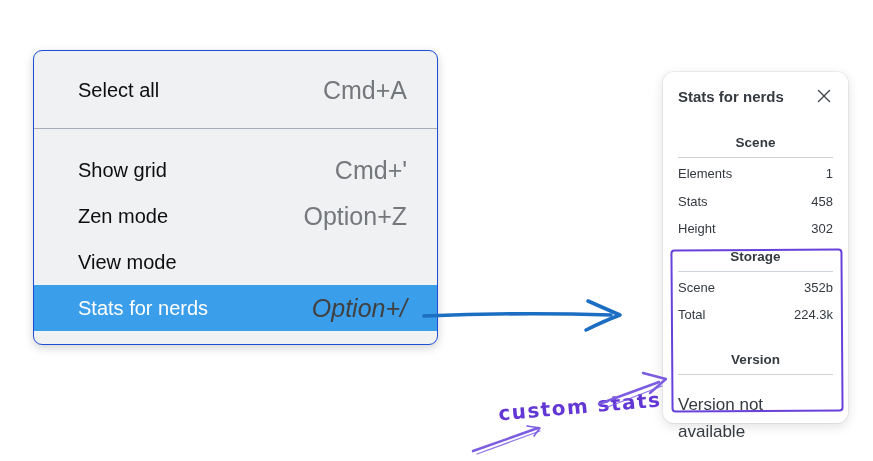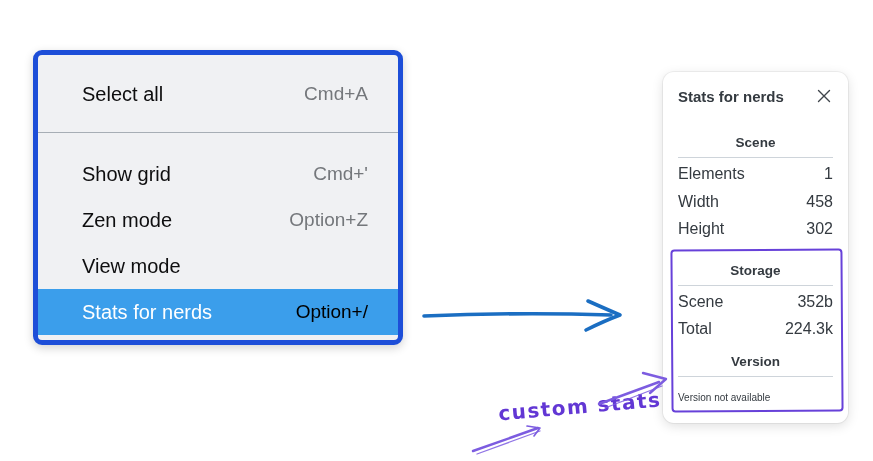--- a/index.html
+++ b/index.html
@@ -5,54 +5,54 @@
   :root{
     --menu-highlight:#3b9eeb; --menu-bg:#f0f1f3; --arrow-blue:#1b6ec2;
     --annotation-purple:#6237d4; --box-purple:#6741d9; --panel-text:#343a40;
   }
   *{box-sizing:border-box; margin:0; padding:0;}
   body{background:#fff; font-family:"Liberation Sans",sans-serif;}
   .canvas{position:relative; width:873px; height:461px; background:#ffffff; overflow:hidden;}
 
   
   .menu{
-    position:absolute; left:33px; top:50px; width:370px; height:295px;
-    background:var(--menu-bg); border:5px solid #1d4ed8; border-radius:9px;
+    position:absolute; left:33px; top:50px; width:405px; height:295px;
+    background:var(--menu-bg); border:1px solid #1d4ed8; border-radius:9px;
     box-shadow:0 3px 10px rgba(0,0,0,.18); overflow:hidden;
   }
   .menu-group-1{padding:16px 0 15px;}
   .menu-group-2{padding:18px 0 9px;}
   .menu-row{
     height:46px; display:flex; align-items:center; justify-content:space-between;
     padding:0 30px 0 44px; cursor:default;
   }
   .menu-label{font-size:20px; color:#0e0e0f;}
-  .menu-shortcut{font-size:19px; color:#74777b;}
+  .menu-shortcut{font-size:25px; color:#74777b;}
   .menu-row.selected{background:var(--menu-highlight);}
   .menu-row.selected .menu-label{color:#ffffff;}
-  .menu-row.selected .menu-shortcut{color:#000000;}
+  .menu-row.selected .menu-shortcut{color:#404040;font-style:italic;}
   .menu-divider{height:1px; background:#a7aeb5;}
 
   
   .panel{
     position:absolute; left:663px; top:72px; width:185px; height:351px;
     background:#fff; border-radius:11px; padding:12px 15px;
     box-shadow:0 0 0 1px rgba(0,0,0,.05), 0 3px 12px rgba(0,0,0,.13);
     color:var(--panel-text);
   }
   .panel-header{display:flex; align-items:center; justify-content:space-between; height:24px;}
   .panel-title{font-size:15px; font-weight:bold;}
   .panel-close{background:none; border:none; padding:2px; cursor:pointer; line-height:0;}
   .section-heading{text-align:center; font-weight:bold; font-size:13.5px; line-height:22px;}
   .sh-scene{margin-top:24px;}
-  .sh-storage{margin-top:17px;}
-  .sh-version{margin-top:8px;}
+  .sh-storage{margin-top:3px;}
+  .sh-version{margin-top:20px;}
   .section-divider{border:none; border-top:1px solid #ced4da; margin:3px 0 2px;}
-  .stat-row{display:flex; justify-content:space-between; font-size:16px; line-height:27.5px;}
-  .stat-note{font-size:10px; line-height:27px; margin-top:7px;}
+  .stat-row{display:flex; justify-content:space-between; font-size:13px; line-height:27.5px;}
+  .stat-note{font-size:17px; line-height:27px; margin-top:16px;}
 
   
   .highlight-box{
     position:absolute; left:671px; top:249px; width:172px; height:163px;
     border:2px solid var(--box-purple); border-radius:4px;
     transform:rotate(-0.4deg); pointer-events:none;
   }
   .annotation-text{
     position:absolute; left:498px; top:395px; width:150px;
     font-size:20px; font-weight:bold; letter-spacing:1.5px;
@@ -105,21 +105,21 @@
       </button>
     </div>
 
     <div class="section-heading sh-scene">Scene</div>
     <hr class="section-divider">
     <div class="stat-row">
       <span>Elements</span>
       <span>1</span>
     </div>
     <div class="stat-row">
-      <span>Width</span>
+      <span>Stats</span>
       <span>458</span>
     </div>
     <div class="stat-row">
       <span>Height</span>
       <span>302</span>
     </div>
 
     <div class="section-heading sh-storage">Storage</div>
     <hr class="section-divider">
     <div class="stat-row">

